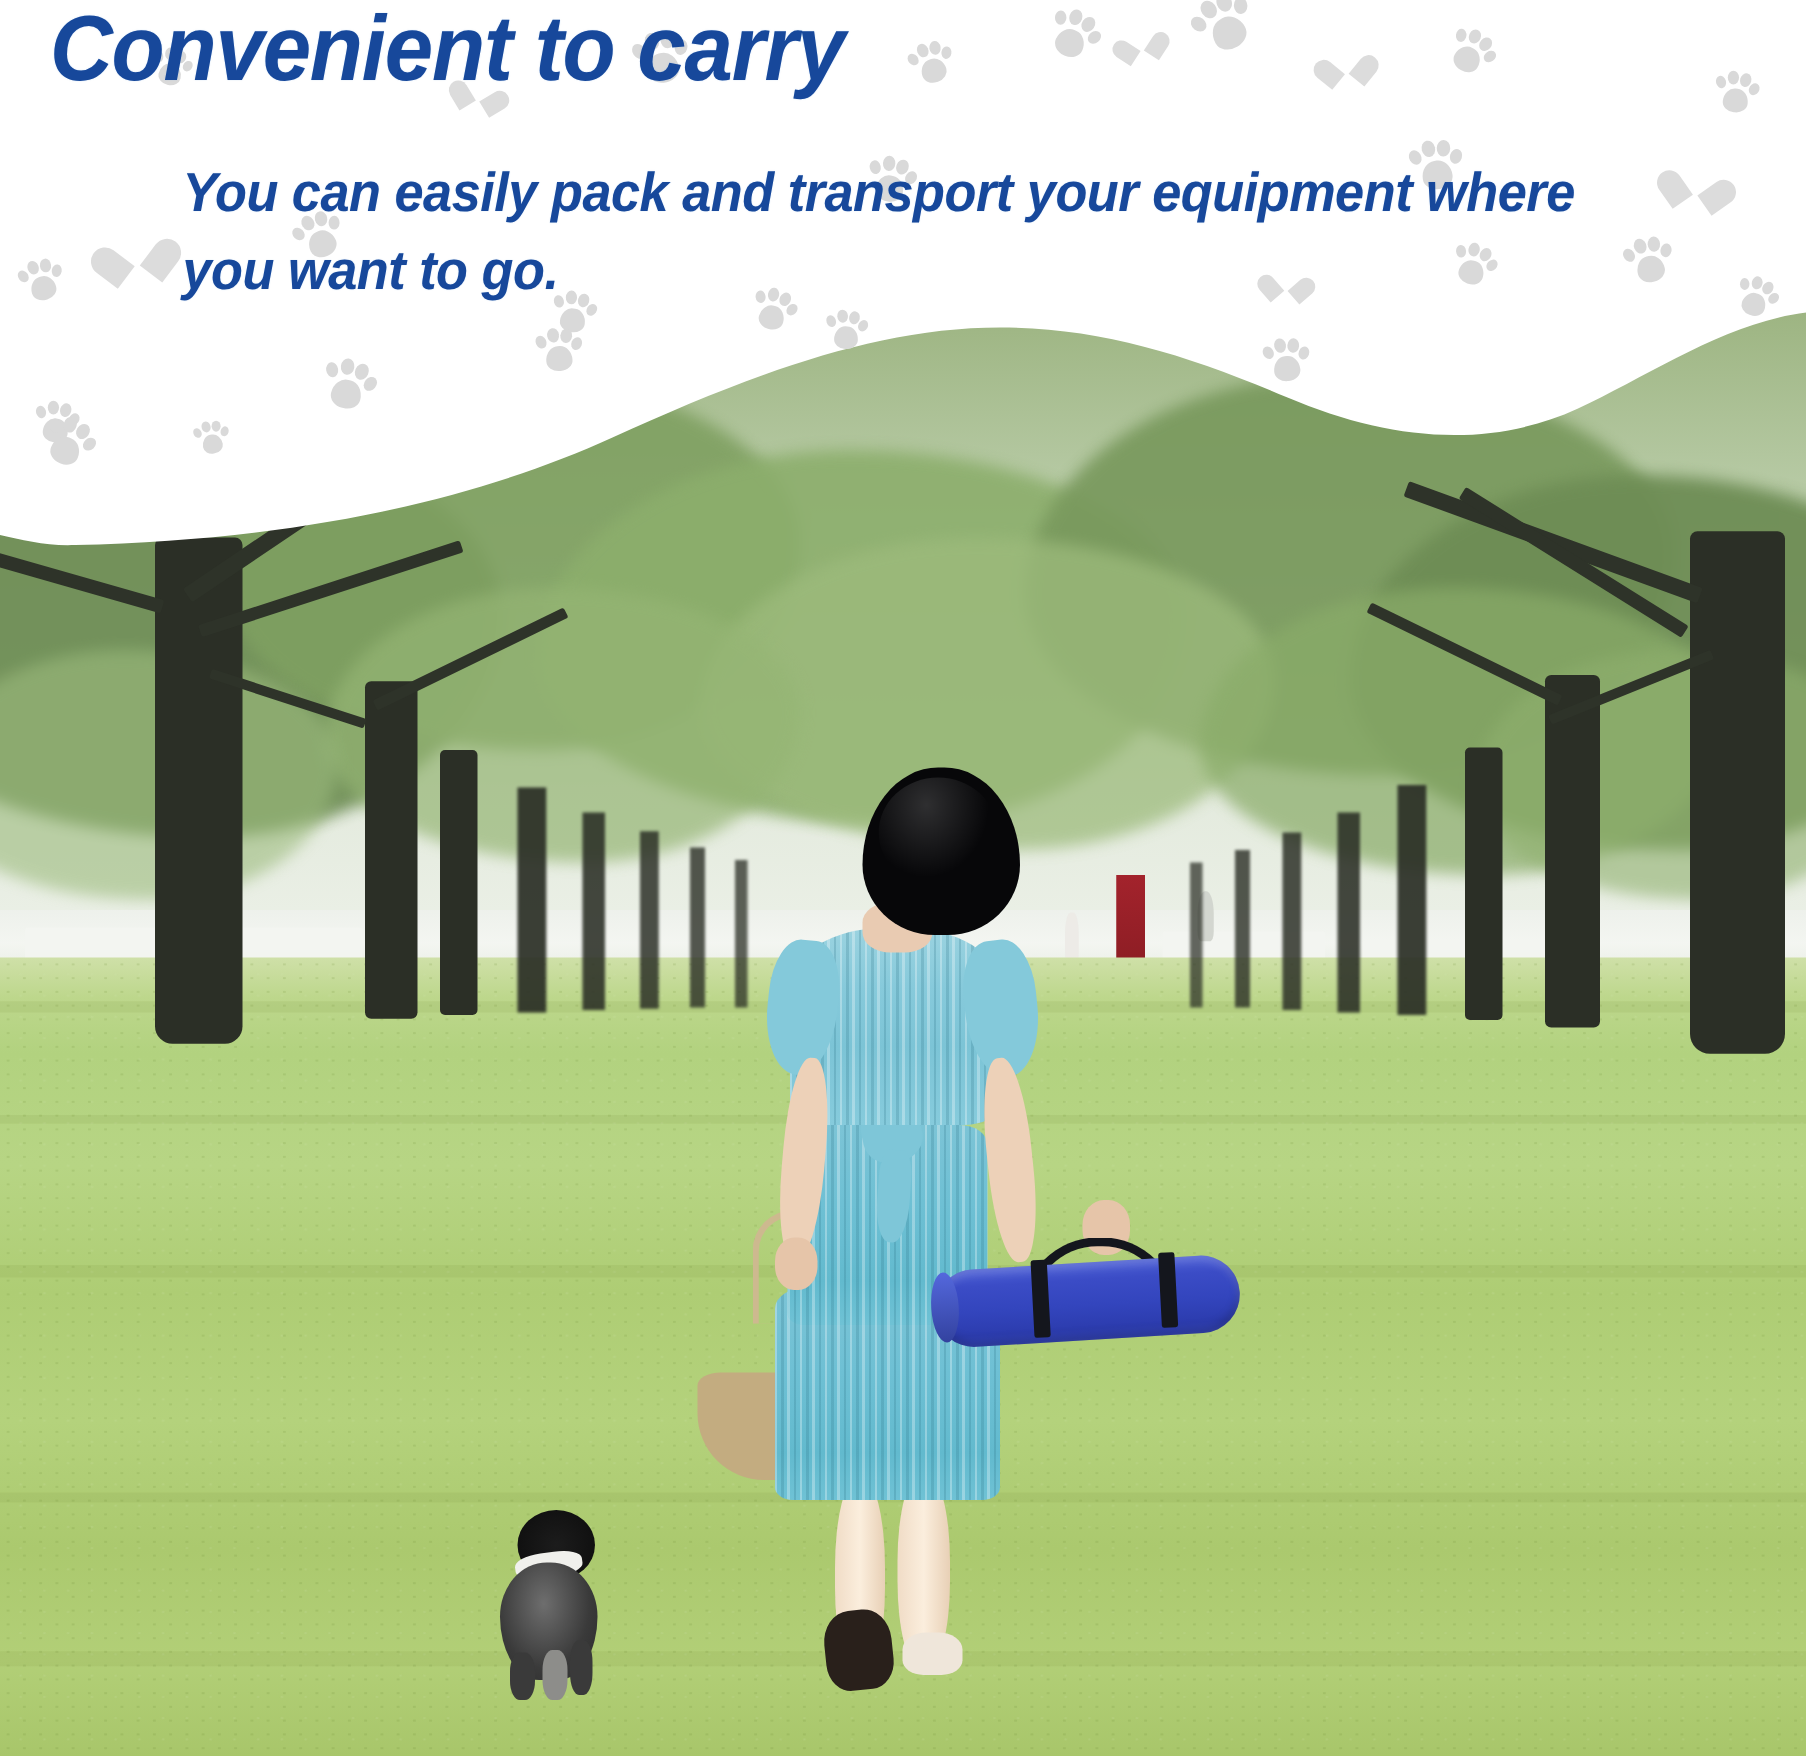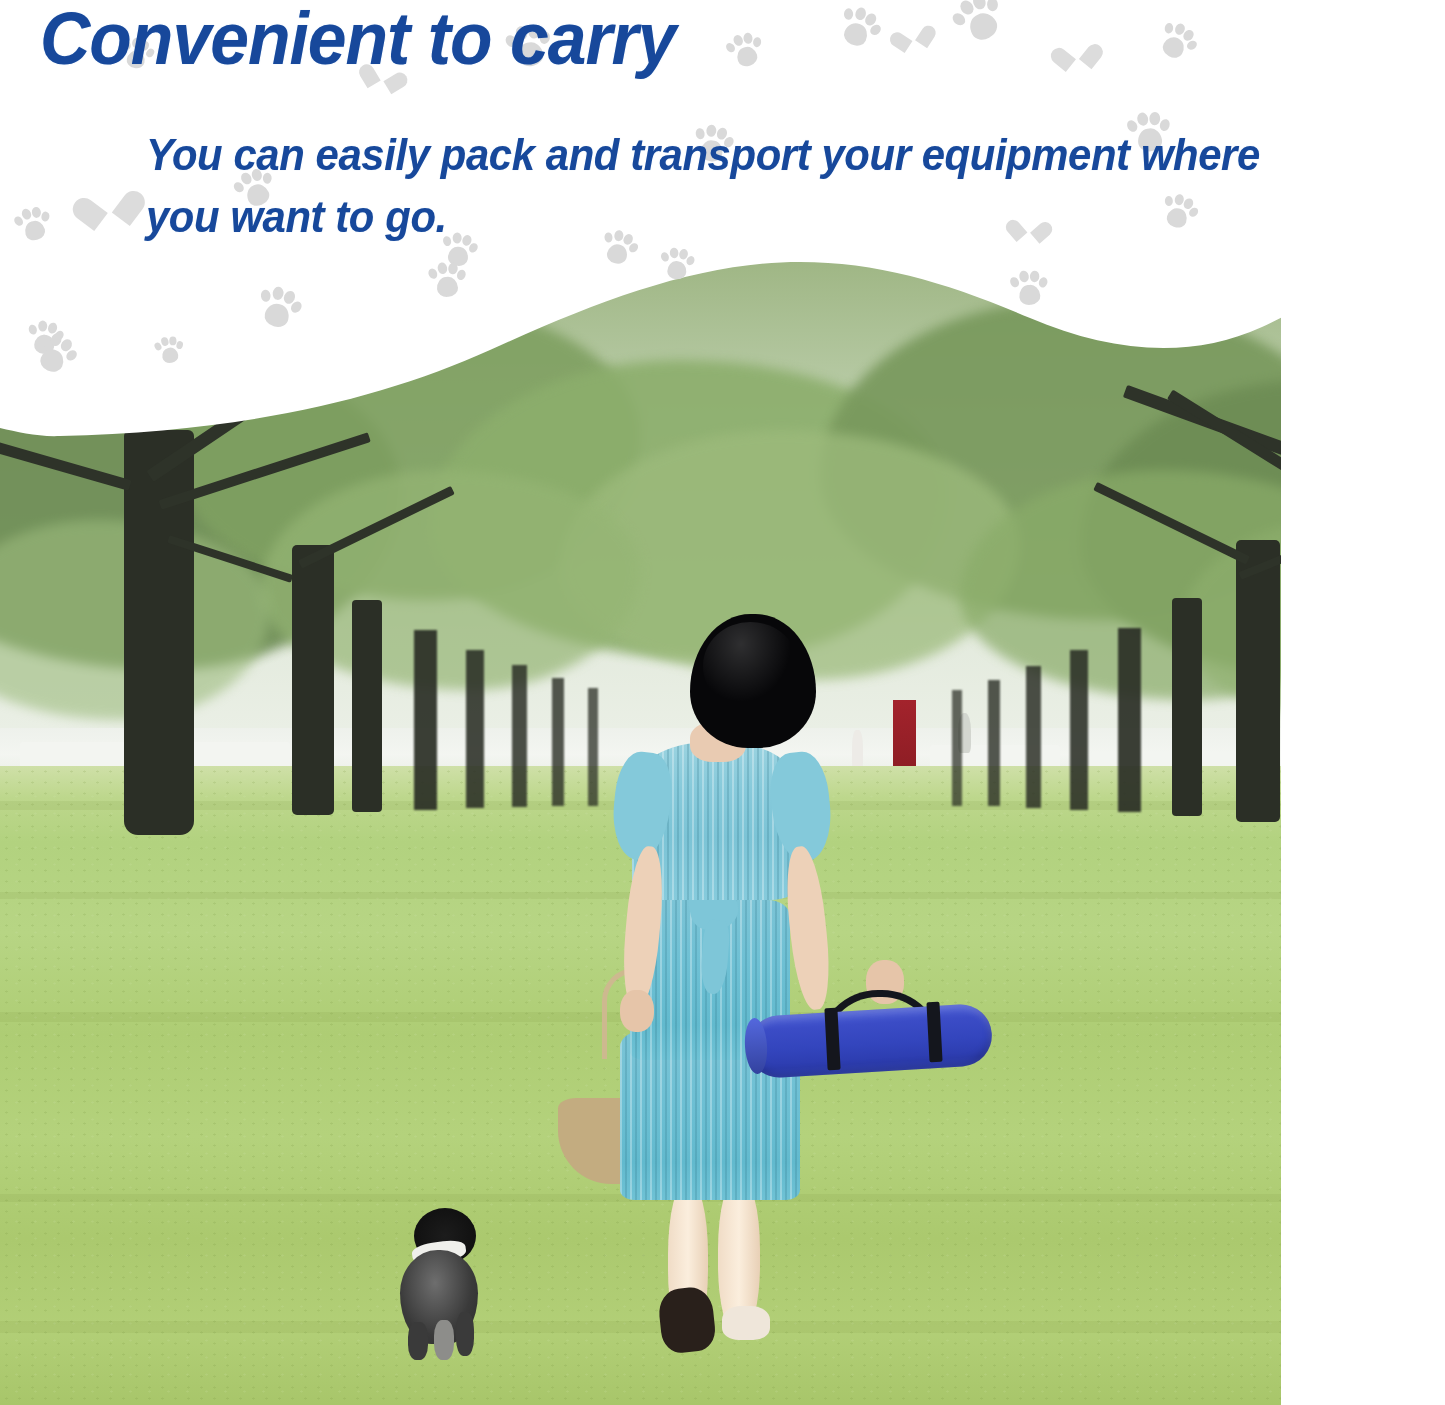--- a/index.html
+++ b/index.html
@@ -1,20 +1,20 @@
 <!DOCTYPE html>
 <html><head>
 <meta charset="utf-8">
 <style>
   html,body{margin:0;padding:0;background:#fff;}
   body{font-family:"Liberation Sans",sans-serif;}
 
   #stage{
     position:relative;
-    width:1281px;height:1405px;
+    width:1445px;height:1405px;
     overflow:hidden;
     background:#ffffff;
   }
 
   
   #photo{
     position:absolute;left:0;top:0;width:1445px;height:1405px;
     overflow:hidden;
   }
   

